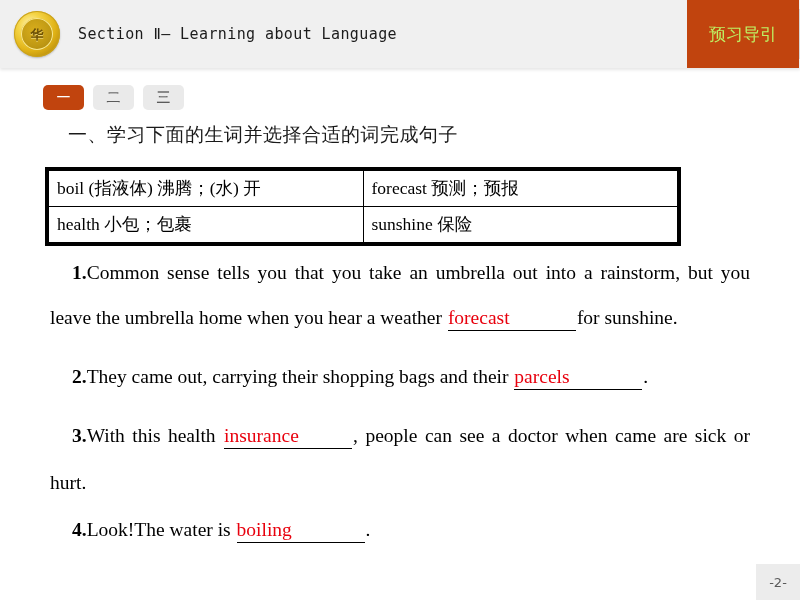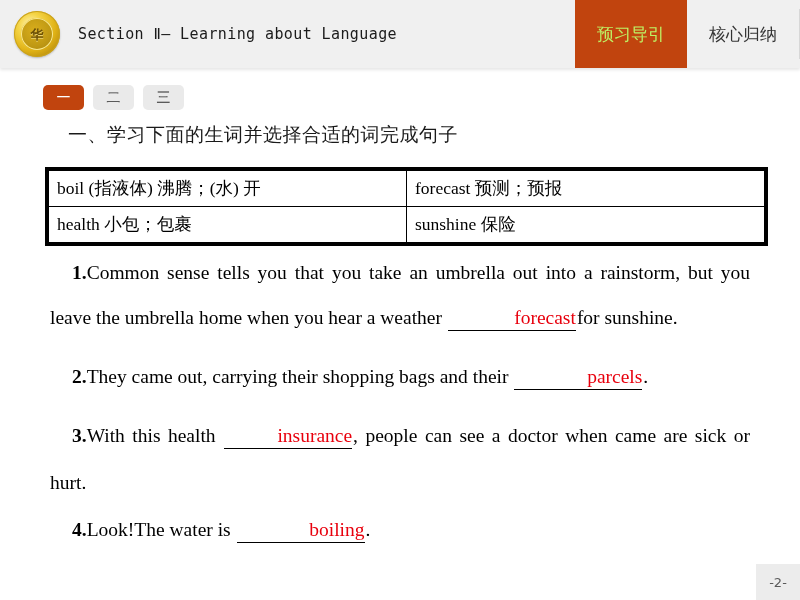--- a/index.html
+++ b/index.html
@@ -140,21 +140,21 @@
     color: #1a1a1a;
     letter-spacing: .5px;
     white-space: nowrap;
   }
 
   
   .vocab-table {
     position: absolute;
     left: 45px;
     top: 167px;
-    width: 723px;
+    width: 636px;
     border-collapse: collapse;
     border: 4px solid #000000;
     background: #ffffff;
     table-layout: fixed;
   }
   .vocab-table td {
     border: 1px solid #000000;
     padding: 3px 8px 5px 8px;
     font-family: "Liberation Serif", "DejaVu Serif", serif;
     font-size: 17.5px;
@@ -181,21 +181,21 @@
     text-align: justify;
   }
   .q .num {
     font-weight: bold;
     padding-left: 22px;
   }
   .blank {
     display: inline-block;
     position: relative;
     min-width: 128px;
-    text-align: right;
+    text-align: left;
     border-bottom: 1.4px solid #000000;
     color: #e8000d;
     line-height: 24px;
     vertical-align: baseline;
     margin: 16px 1px;
   }
 
   
   .page-number {
     position: absolute;
@@ -218,21 +218,20 @@
 <div class="header">
   <div class="header-left">
     <div class="logo">
       <span class="logo-inner-mark">华</span>
     </div>
     <div class="header-title">Section Ⅱ— Learning about Language</div>
   </div>
 
   <div class="header-tabs">
     <div class="tab active">预习导引</div>
-    <div class="tab">核心归纳</div>
     <div class="tab-divider"></div>
   </div>
 </div>
 
 <div class="pill-row">
   <div class="pill active">一</div>
   <div class="pill">二</div>
   <div class="pill">三</div>
 </div>
 

